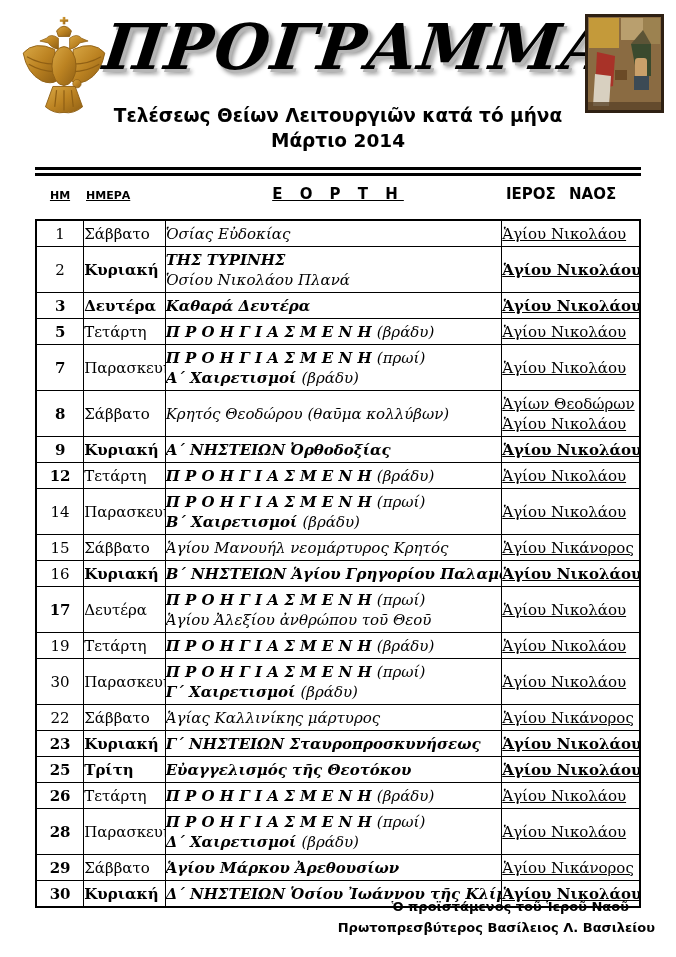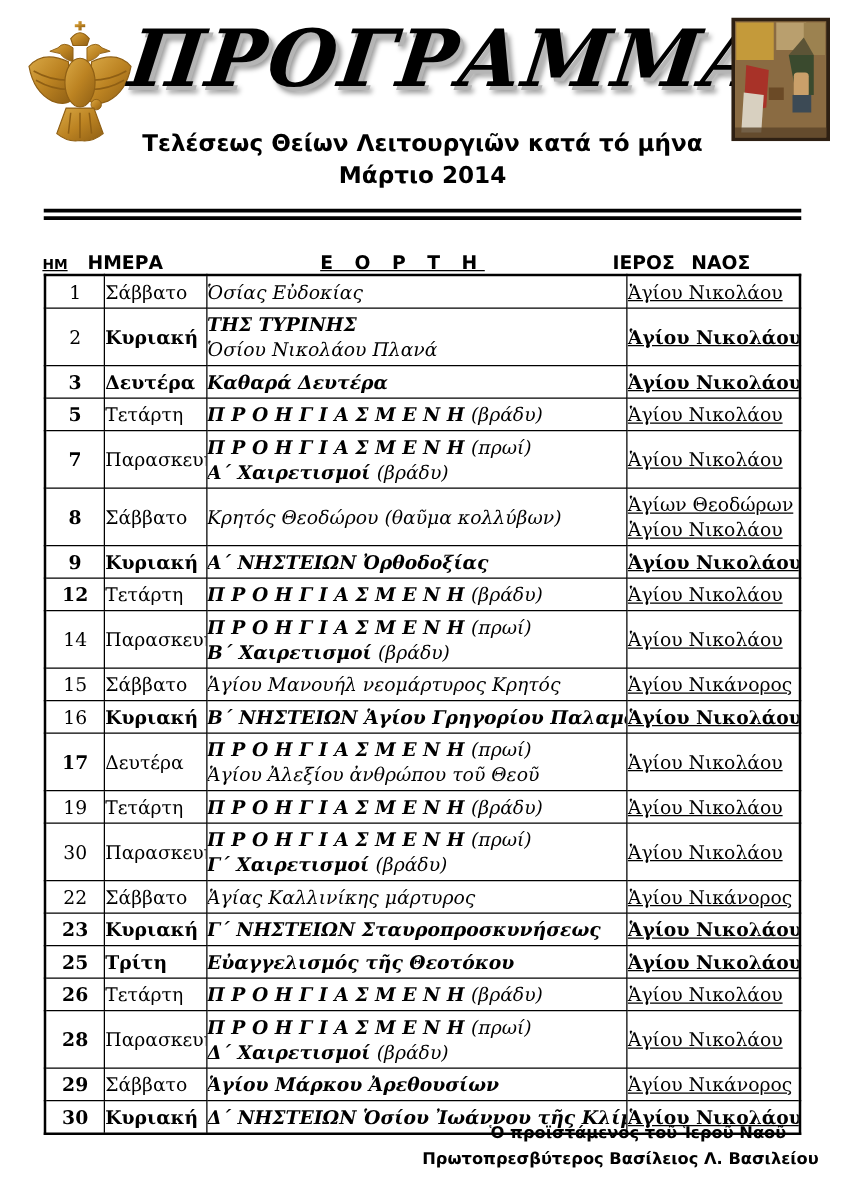--- a/index.html
+++ b/index.html
@@ -12,26 +12,26 @@
   .title{position:absolute;left:104px;top:10px;width:482px;text-align:center;
          font-family:"DejaVu Serif",serif;font-style:italic;font-weight:bold;
          font-size:63px;letter-spacing:2px;transform:skewX(-7deg);
          text-shadow:3px 3px 0 #b5b5b5, 5px 5px 4px #9a9a9a;white-space:nowrap;}
   .subtitle{position:absolute;left:0;top:103px;width:676px;text-align:center;
             font-family:"DejaVu Sans",sans-serif;font-weight:bold;font-size:18.5px;line-height:25px;}
   .rule-double{position:absolute;left:35px;top:167px;width:606px;height:3px;
                border-top:3px solid #000;border-bottom:3px solid #000;}
 
   
-  .colheads{position:absolute;left:20px;top:185px;width:606px;display:flex;align-items:baseline;
+  .colheads{position:absolute;left:36px;top:185px;width:606px;display:flex;align-items:baseline;
             font-family:"DejaVu Sans",sans-serif;font-weight:bold;}
   .ch{flex:0 0 auto;}
   .ch-num{width:48px;text-align:center;font-size:11px;text-decoration:underline;}
-  .ch-day{width:84px;font-size:15px;padding-left:2px;}
-  .ch-feast{width:336px;text-align:center;font-size:15px;text-decoration:underline;letter-spacing:6px;margin-top:16px;}
+  .ch-day{width:84px;font-size:11px;text-decoration:underline;padding-left:2px;}
+  .ch-feast{width:336px;text-align:center;font-size:15px;text-decoration:underline;letter-spacing:6px;}
   .ch-church{width:138px;font-size:15px;word-spacing:8px;}
 
   
   table.prog{position:absolute;left:35px;top:219px;width:606px;border-collapse:collapse;
              table-layout:fixed;border:2px solid #000;}
   table.prog td{border:1px solid #000;vertical-align:middle;padding:3px 0 2px 0;
                 font-size:15px;line-height:20px;overflow:hidden;}
   td.c-num{width:46px;text-align:center;}
   td.c-day{width:80px;padding-left:5px;}
   td.c-feast{width:334px;padding-left:7px;font-style:italic;}

